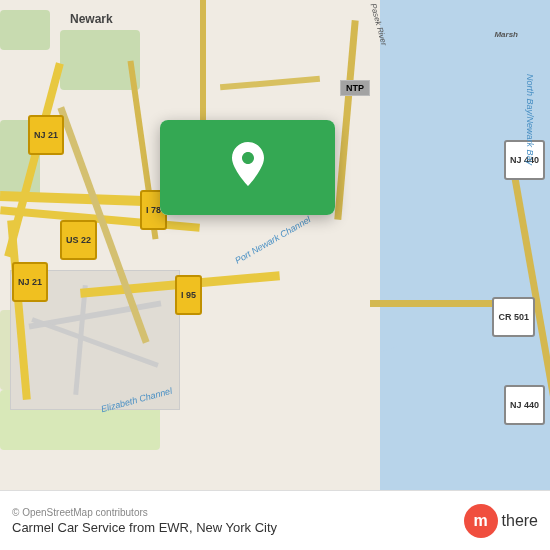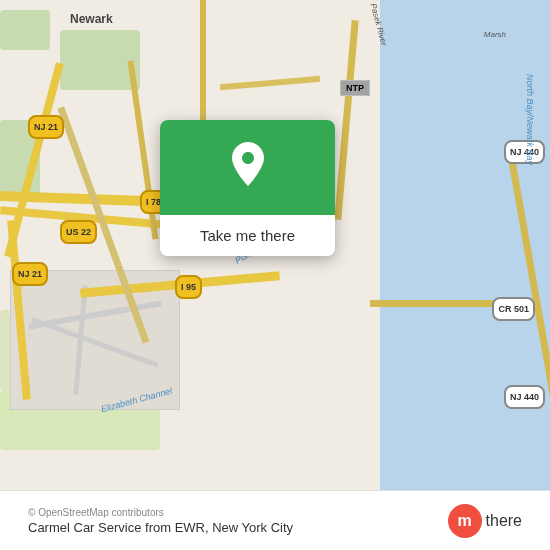--- a/index.html
+++ b/index.html
@@ -141,22 +141,22 @@
       width: 150px;
       height: 7px;
       background: #d4b850;
     }
 
     
     .road-badge {
       position: absolute;
       background: white;
       border: 2px solid #888;
-      border-radius: 8px;
-      padding: 5px 4px;
+      border-radius: 3px;
+      padding: 13px 4px;
       font-size: 9px;
       font-weight: bold;
       color: #333;
       z-index: 5;
     }
 
     .road-badge.yellow-bg {
       background: #f0c020;
       border-color: #c09000;
     }
@@ -239,21 +239,21 @@
     }
 
     
     .bottom-bar {
       width: 550px;
       height: 60px;
       background: white;
       border-top: 1px solid #ddd;
       display: flex;
       align-items: center;
-      padding: 0 28px;
+      padding: 0 12px;
       justify-content: space-between;
     }
 
     .bottom-attribution {
       font-size: 10px;
       color: #888;
     }
 
     .bottom-title {
       font-size: 13px;
@@ -344,32 +344,31 @@
   <div class="map-label city" style="top:12px;left:70px;z-index:7;">Newark</div>
 
   <div class="map-label blue" style="top:235px;left:230px;z-index:7;transform:rotate(-30deg);font-size:9px;">Port Newark Channel</div>
 
   <div class="map-label blue" style="bottom:85px;left:100px;z-index:7;transform:rotate(-15deg);font-size:9px;">Elizabeth Channel</div>
 
   <div class="map-label blue" style="top:160px;right:20px;z-index:7;transform:rotate(90deg);font-size:9px;transform-origin:right center;">North Bay/Newark Bay</div>
 
   <div class="map-label" style="top:20px;right:150px;z-index:7;transform:rotate(75deg);font-size:8px;">Pasek River</div>
 
-  <div class="map-label" style="top:30px;right:44px;z-index:7;font-size:8px;">Marsh</div>
+  <div class="map-label" style="top:30px;right:32px;z-index:7;font-size:8px;font-weight:bold;">Marsh</div>
 
   <div class="popup-card">
     <div class="popup-icon-area">
 
       <div class="location-pin">
         <svg width="44" height="52" viewBox="0 0 44 52" fill="none" xmlns="http://www.w3.org/2000/svg">
           <path d="M22 0C13.16 0 6 7.16 6 16C6 27 22 44 22 44C22 44 38 27 38 16C38 7.16 30.84 0 22 0ZM22 22C18.69 22 16 19.31 16 16C16 12.69 18.69 10 22 10C25.31 10 28 12.69 28 16C28 19.31 25.31 22 22 22Z" fill="white"></path>
         </svg>
       </div>
     </div>
-    <button class="popup-button">Take me there</button>
   </div>
 
 </div>
 
 <div class="bottom-bar">
   <div style="display:flex;flex-direction:column;gap:2px;flex:1;">
     <div class="bottom-attribution">© OpenStreetMap contributors</div>
     <div class="bottom-title">Carmel Car Service from EWR, New York City</div>
   </div>
   <div class="moovit-logo">

